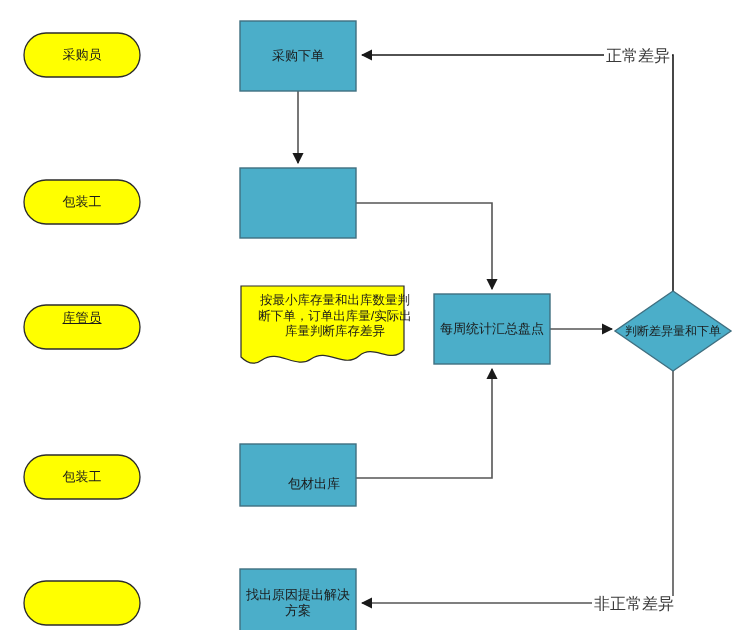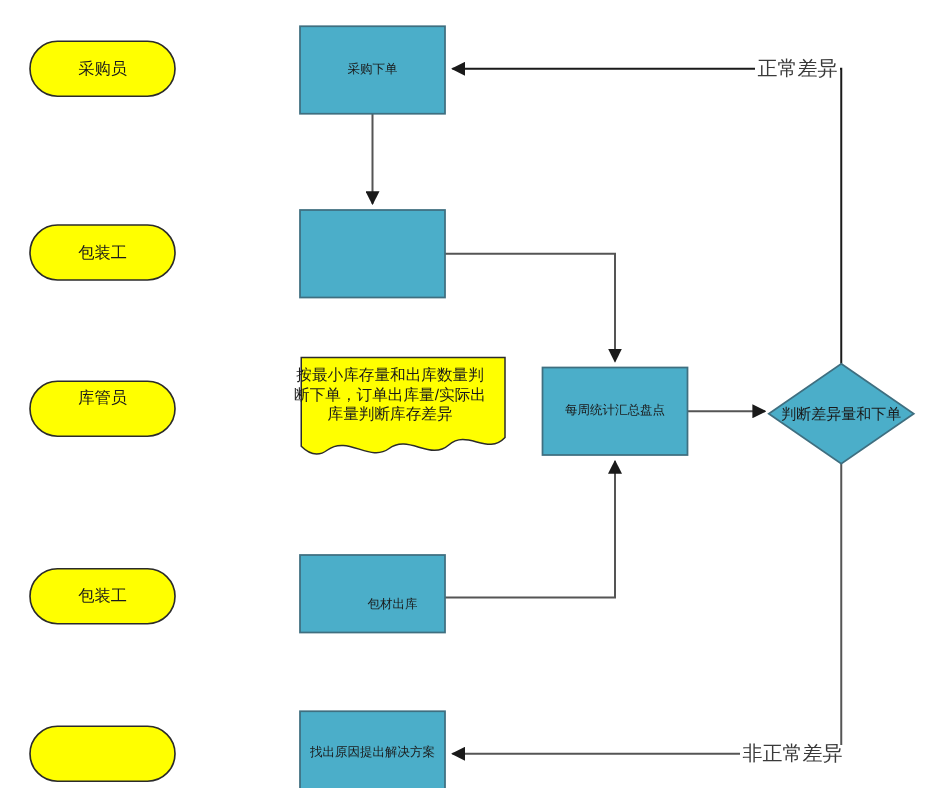--- a/index.html
+++ b/index.html
@@ -32,21 +32,21 @@
     justify-content: center;
     text-align: center;
     pointer-events: none;
     color: #1a1a1a;
     line-height: 1.25;
   }
   .lane-label-text {
     font-size: 13px;
   }
   .process-text {
-    font-size: 10px;
+    font-size: 13px;
   }
   .decision-text {
     font-size: 12px;
   }
   .note-text {
     font-size: 12.5px;
     align-items: flex-start;
     padding-top: 5px;
     box-sizing: border-box;
   }
@@ -103,28 +103,28 @@
              L 404 334
              C 390 349, 374 327, 359 340
              C 344 353, 327 331, 311 343
              C 296 354, 278 332, 262 344
              C 254 350, 247 347, 241 341
              Z" fill="#FFFF00" stroke="#2B2B2B" stroke-width="1.2"></path>
   </svg>
 
   <div class="node-text lane-label-text" style="left:24px; top:17px; width:116px; height:44px;">采购员</div>
   <div class="node-text lane-label-text" style="left:24px; top:164px; width:116px; height:44px;">包装工</div>
-  <div class="node-text lane-label-text" style="left:24px; top:289px; width:116px; height:26px;">库管员</div>
+  <div class="node-text lane-label-text" style="left:24px; top:289px; width:116px; height:26px;text-decoration:underline;">库管员</div>
   <div class="node-text lane-label-text" style="left:24px; top:439px; width:116px; height:44px;">包装工</div>
 
   <div class="node-text process-text" style="left:240px; top:5px; width:116px; height:70px;">采购下单</div>
   <div class="node-text process-text" style="left:434px; top:278px; width:116px; height:70px;text-align:center;">每周统计汇总盘点</div>
   <div class="node-text process-text" style="left:240px; top:444px; width:116px; height:49px;padding-left:16px;">包材出库</div>
   <div class="node-text process-text" style="left:246px; top:553px; width:104px; height:68px;">找出原因提出解决方案</div>
 
   <div class="node-text decision-text" style="left:622px; top:283px; width:102px; height:64px;">判断差异量和下单</div>
 
-  <div class="node-text note-text" style="left:234px; top:272px; width:156px; height:66px;">按最小库存量和出库数量判断下单，订单出库量/实际出库量判断库存差异</div>
+  <div class="node-text note-text" style="left:257px; top:272px; width:156px; height:66px;">按最小库存量和出库数量判断下单，订单出库量/实际出库量判断库存差异</div>
 
   <div class="edge-label" style="left:604px; top:32px;">正常差异</div>
   <div class="edge-label" style="left:592px; top:580px;">非正常差异</div>
 
 </div>
 
 </body></html>

